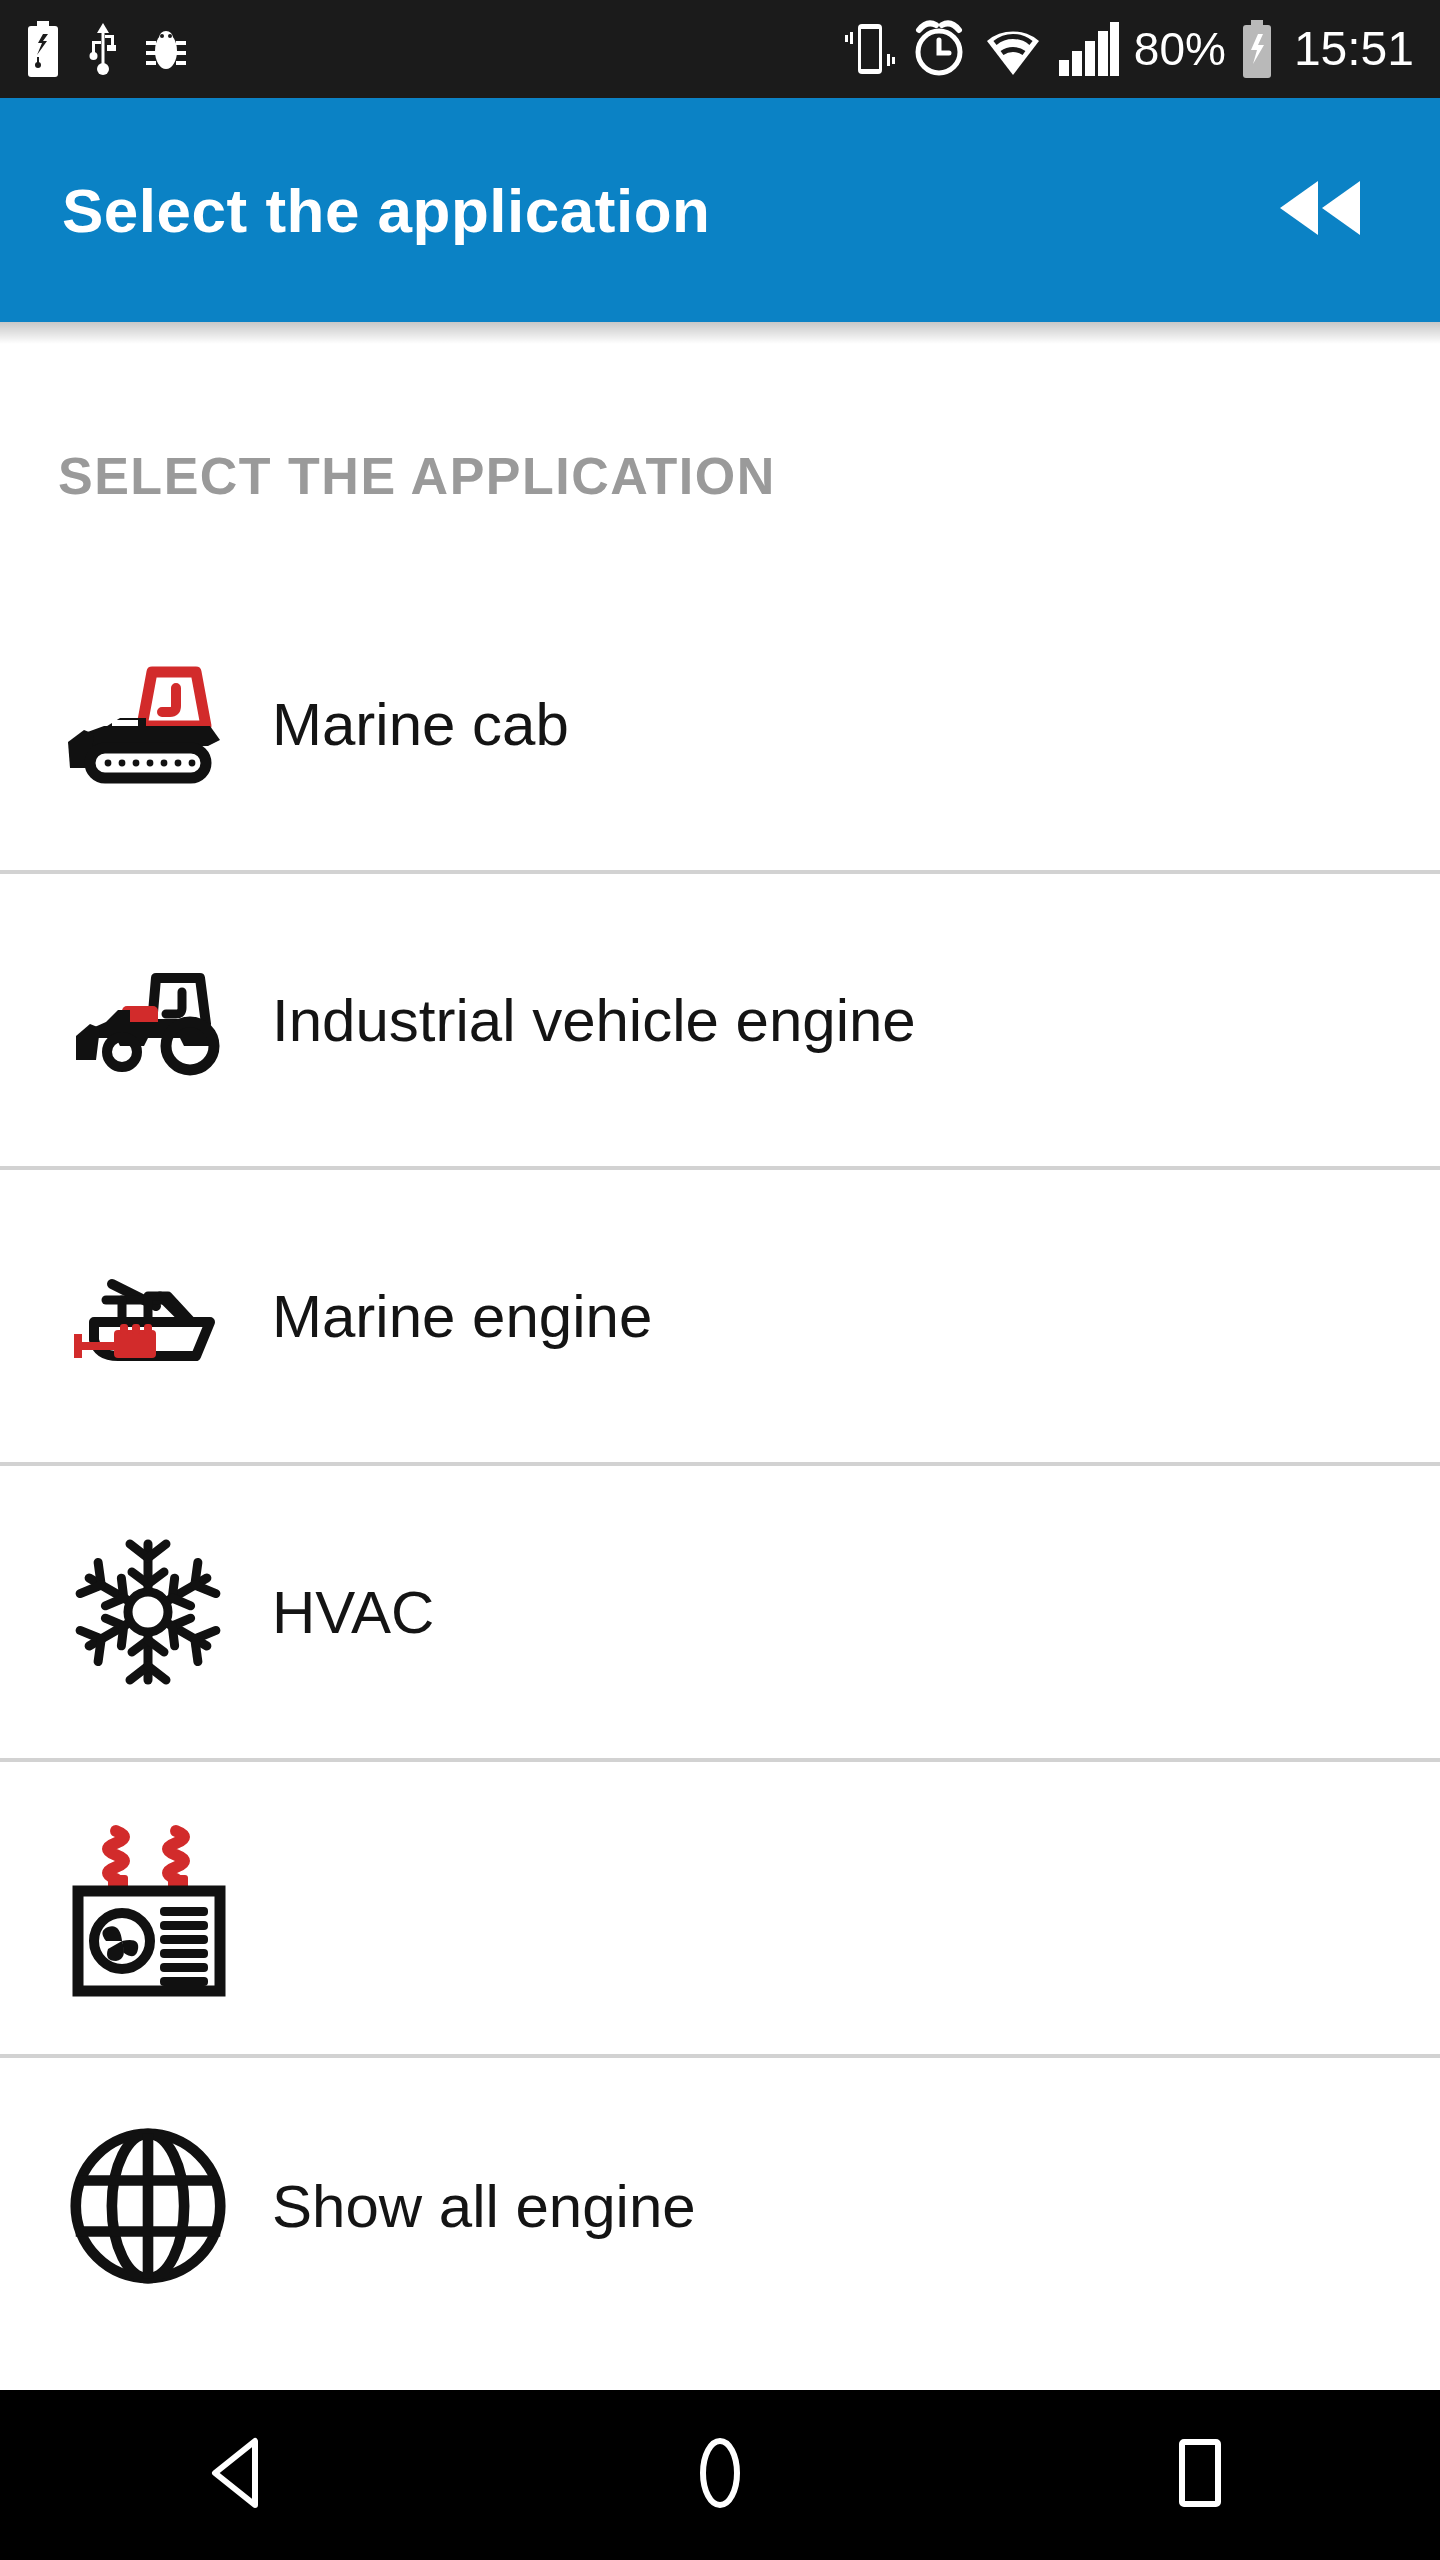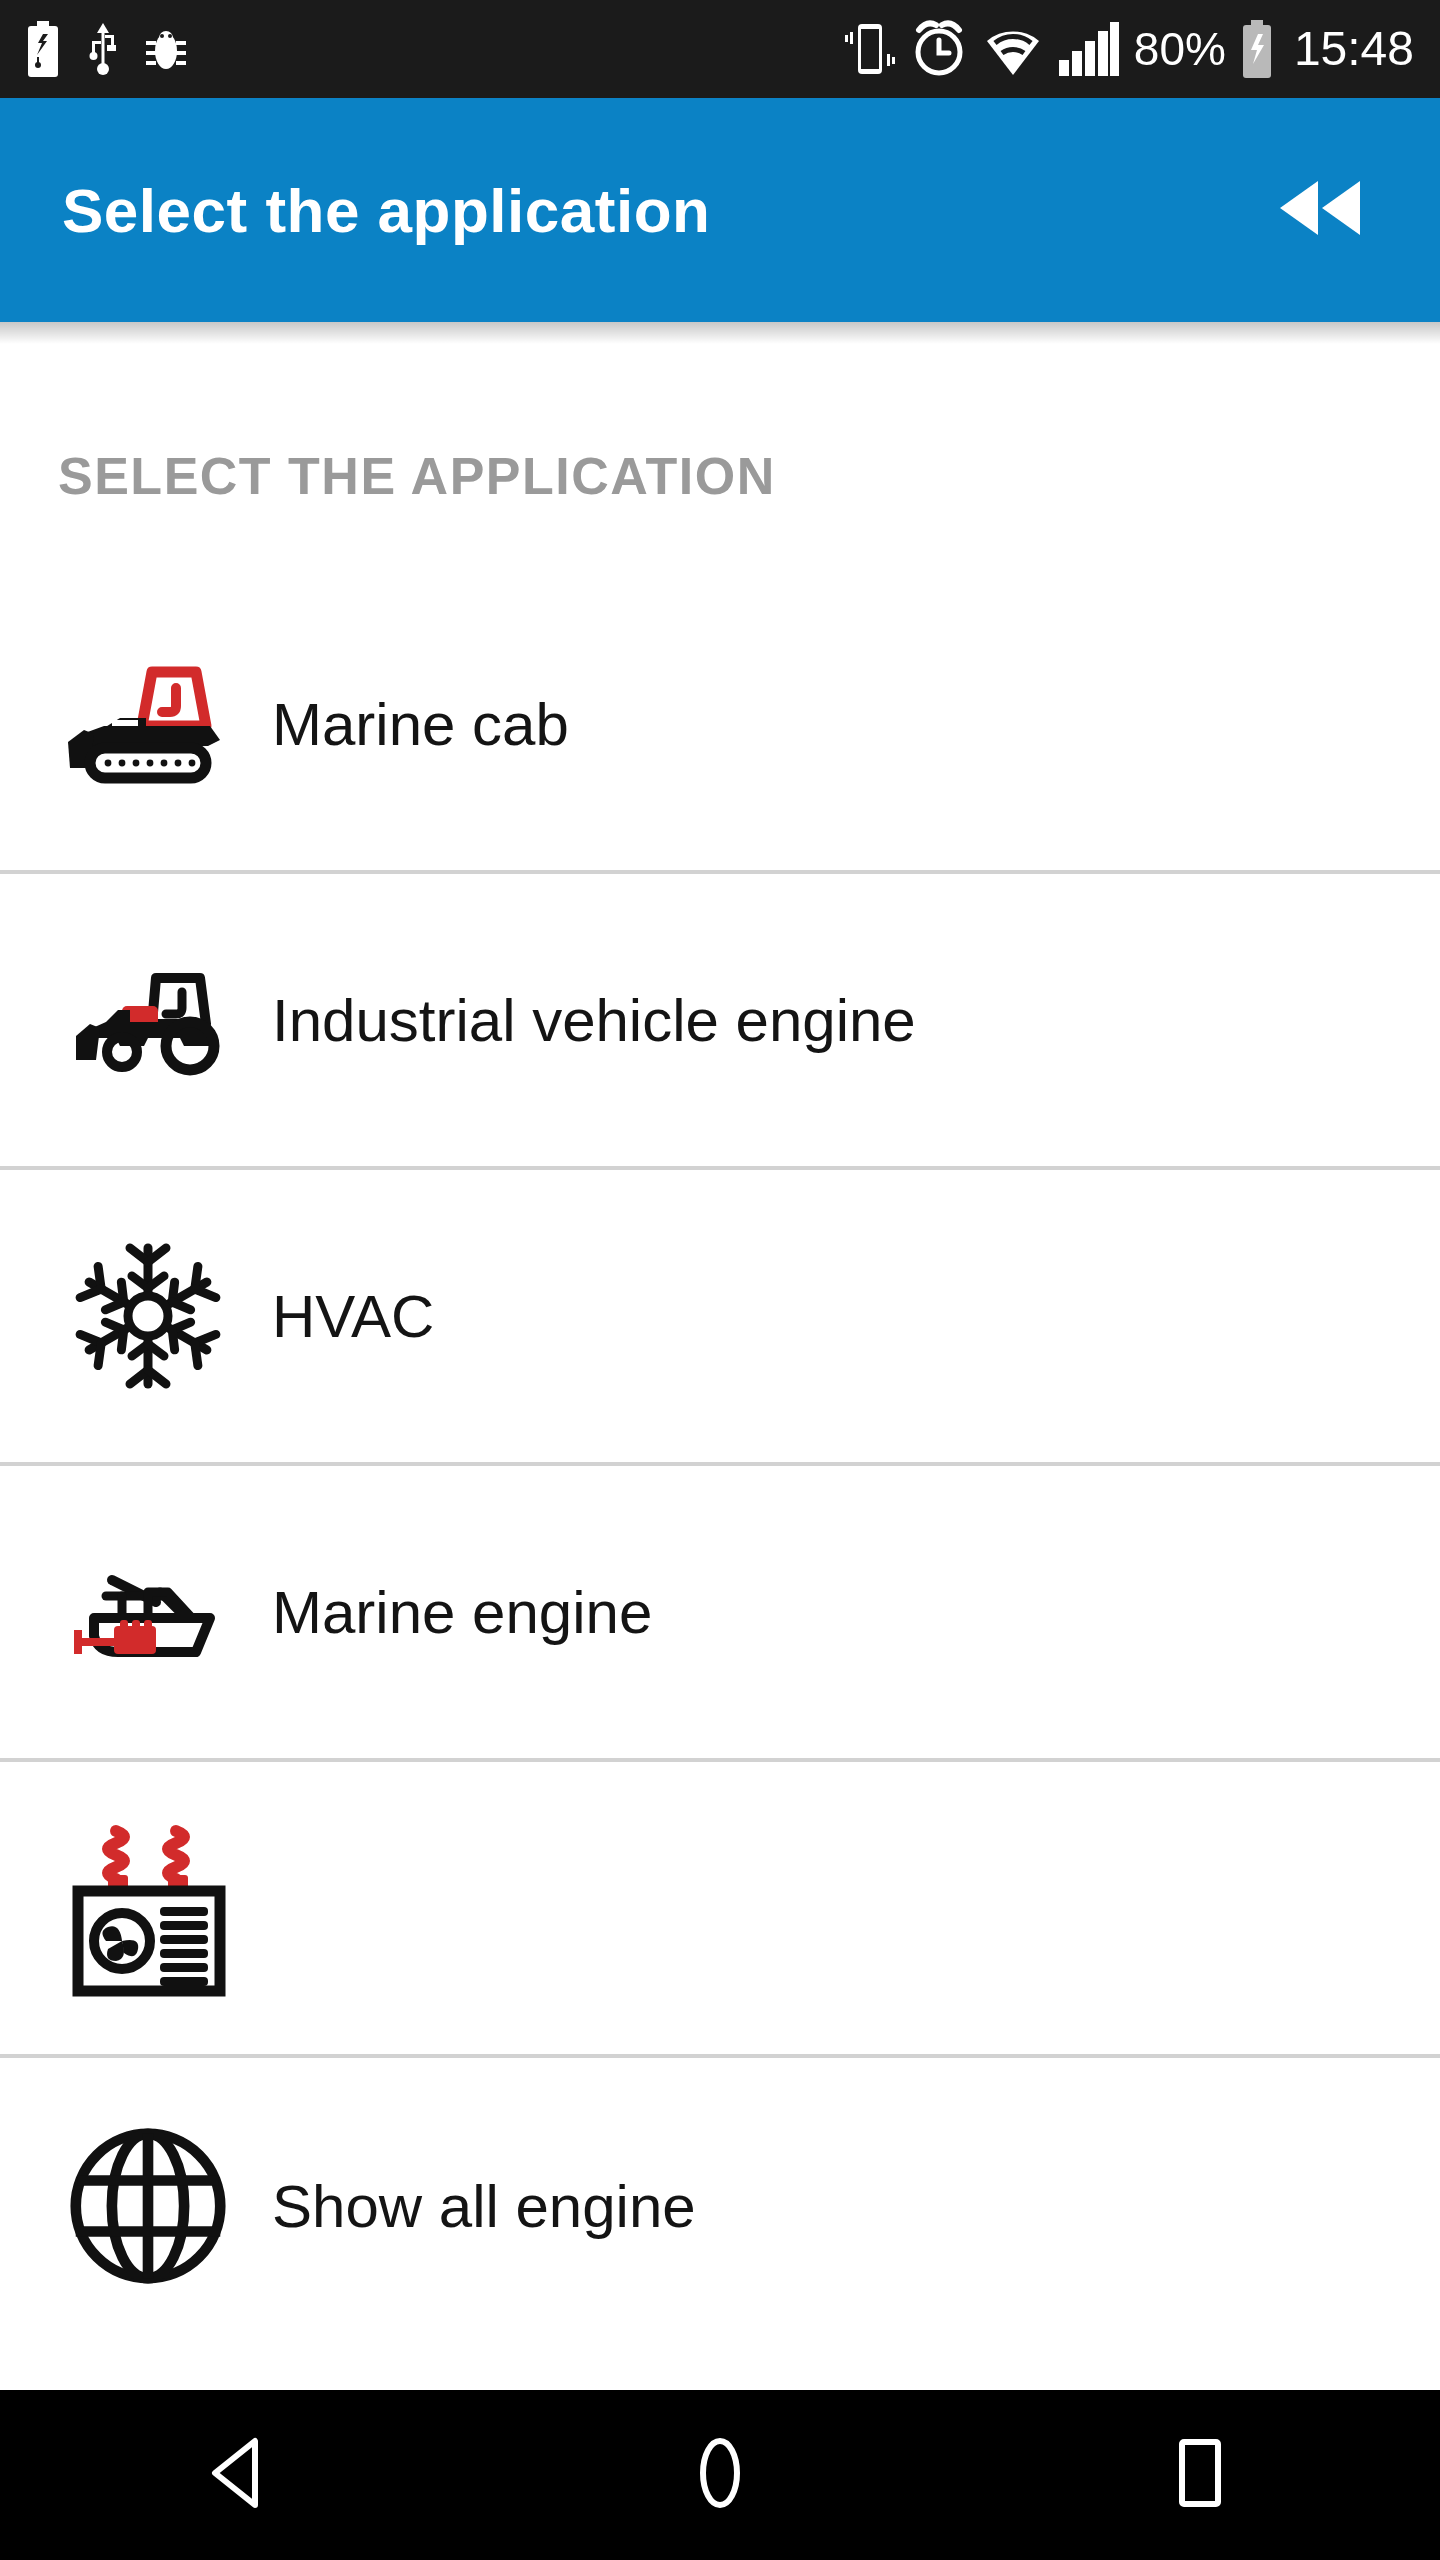--- a/index.html
+++ b/index.html
@@ -255,21 +255,21 @@
     <span class="sb-text">80%</span>
 
     <span class="sb-icon">
       <svg width="34" height="58" viewBox="0 0 34 58">
         <rect x="11" y="0" width="12" height="6" fill="#b9b9b9"></rect>
         <rect x="3" y="5" width="28" height="53" rx="3" fill="#b9b9b9"></rect>
         <path d="M18 14 l-7 16 h6 l-4 14 l11 -19 h-6 l5 -11 z" fill="#ffffff"></path>
       </svg>
     </span>
 
-    <span class="sb-clock">15:48</span>
+    <span class="sb-clock">15:51</span>
 
   </div>
 </div>
 
 <div class="app-bar">
   <div class="app-bar-title">Select the application</div>
   <div class="app-bar-action">
     <span>
       <svg width="92" height="62" viewBox="0 0 92 62">
         <path d="M44 4 L44 58 L6 31 Z" fill="#ffffff"></path>
@@ -317,20 +317,39 @@
           <path d="M122 32 L122 48 Q122 54 116 54 L106 54" fill="none" stroke="#111" stroke-width="9" stroke-linecap="round" stroke-linejoin="round"></path>
           <rect x="62" y="46" width="36" height="24" rx="5" fill="#d22b2b"></rect>
           <path d="M46 62 L58 50 L70 50 L70 64 L44 68 Z" fill="#111"></path>
           <path d="M28 70 L46 62 L146 62 L150 86 L124 86 L120 78 L88 78 L84 86 L60 86 L56 78 L32 78 Z" fill="#111"></path>
           <path d="M16 76 L30 64 L40 68 L36 100 L16 100 Z" fill="#111"></path>
           <circle cx="62" cy="92" r="15" fill="none" stroke="#111" stroke-width="10"></circle>
           <circle cx="130" cy="86" r="24" fill="none" stroke="#111" stroke-width="11"></circle>
         </svg>
       </div>
       <div class="item-label">Industrial vehicle engine</div>
+    </div>
+
+    <div class="list-item">
+      <div class="item-icon">
+        <svg width="176" height="120" viewBox="0 0 176 120">
+          <path d="M52 28 L96 50" fill="none" stroke="#111" stroke-width="10" stroke-linecap="round"></path>
+          <path d="M46 44 L104 44" fill="none" stroke="#111" stroke-width="9" stroke-linecap="round"></path>
+          <path d="M62 44 L62 66 M100 40 L126 66" fill="none" stroke="#111" stroke-width="9" stroke-linecap="round"></path>
+          <path d="M88 40 L108 40 L132 66 L88 66 Z" fill="none" stroke="#111" stroke-width="9" stroke-linejoin="round"></path>
+          <path d="M34 66 L150 66 L136 100 L58 100 Q38 100 34 84 Z" fill="none" stroke="#111" stroke-width="10" stroke-linejoin="round"></path>
+          <rect x="54" y="74" width="42" height="28" rx="4" fill="#d22b2b"></rect>
+          <rect x="60" y="68" width="8" height="10" rx="3" fill="#d22b2b"></rect>
+          <rect x="72" y="68" width="8" height="10" rx="3" fill="#d22b2b"></rect>
+          <rect x="84" y="68" width="8" height="10" rx="3" fill="#d22b2b"></rect>
+          <rect x="18" y="86" width="40" height="8" fill="#d22b2b"></rect>
+          <rect x="14" y="78" width="8" height="24" fill="#d22b2b"></rect>
+        </svg>
+      </div>
+      <div class="item-label">Marine engine</div>
     </div>
 
     <div class="list-item">
       <div class="item-icon">
         <svg width="176" height="160" viewBox="0 0 160 160">
           <g stroke="#111" stroke-width="9" stroke-linecap="round" fill="none">
             <g>
               <line x1="80" y1="12" x2="80" y2="148"></line>
               <line x1="80" y1="26" x2="62" y2="12"></line>
               <line x1="80" y1="26" x2="98" y2="12"></line>
@@ -365,39 +384,20 @@
             </g>
           </g>
           <circle cx="80" cy="80" r="20" fill="#ffffff" stroke="#111" stroke-width="9"></circle>
         </svg>
       </div>
       <div class="item-label">HVAC</div>
     </div>
 
     <div class="list-item">
       <div class="item-icon">
-        <svg width="176" height="120" viewBox="0 0 176 120">
-          <path d="M52 28 L96 50" fill="none" stroke="#111" stroke-width="10" stroke-linecap="round"></path>
-          <path d="M46 44 L104 44" fill="none" stroke="#111" stroke-width="9" stroke-linecap="round"></path>
-          <path d="M62 44 L62 66 M100 40 L126 66" fill="none" stroke="#111" stroke-width="9" stroke-linecap="round"></path>
-          <path d="M88 40 L108 40 L132 66 L88 66 Z" fill="none" stroke="#111" stroke-width="9" stroke-linejoin="round"></path>
-          <path d="M34 66 L150 66 L136 100 L58 100 Q38 100 34 84 Z" fill="none" stroke="#111" stroke-width="10" stroke-linejoin="round"></path>
-          <rect x="54" y="74" width="42" height="28" rx="4" fill="#d22b2b"></rect>
-          <rect x="60" y="68" width="8" height="10" rx="3" fill="#d22b2b"></rect>
-          <rect x="72" y="68" width="8" height="10" rx="3" fill="#d22b2b"></rect>
-          <rect x="84" y="68" width="8" height="10" rx="3" fill="#d22b2b"></rect>
-          <rect x="18" y="86" width="40" height="8" fill="#d22b2b"></rect>
-          <rect x="14" y="78" width="8" height="24" fill="#d22b2b"></rect>
-        </svg>
-      </div>
-      <div class="item-label">Marine engine</div>
-    </div>
-
-    <div class="list-item">
-      <div class="item-icon">
         <svg width="176" height="190" viewBox="0 0 176 190">
           <path d="M56 18 q16 6 0 12 q-16 6 0 12 q16 6 0 12 q-16 6 0 12" fill="none" stroke="#d22b2b" stroke-width="12" stroke-linecap="round"></path>
           <rect x="48" y="62" width="20" height="18" rx="3" fill="#d22b2b"></rect>
           <path d="M116 18 q16 6 0 12 q-16 6 0 12 q16 6 0 12 q-16 6 0 12" fill="none" stroke="#d22b2b" stroke-width="12" stroke-linecap="round"></path>
           <rect x="108" y="62" width="20" height="18" rx="3" fill="#d22b2b"></rect>
           <rect x="18" y="78" width="142" height="100" fill="#ffffff" stroke="#111" stroke-width="11"></rect>
           <circle cx="62" cy="128" r="28" fill="none" stroke="#111" stroke-width="10"></circle>
           <path d="M62 128 q-2 -18 -14 -14 q-10 4 -2 14 z" fill="#111"></path>
           <path d="M62 128 q18 -4 16 8 q-2 12 -14 4 z" fill="#111"></path>
           <path d="M62 128 q-10 14 -22 6 q-8 -8 6 -12 z" fill="#111" opacity="0"></path>

